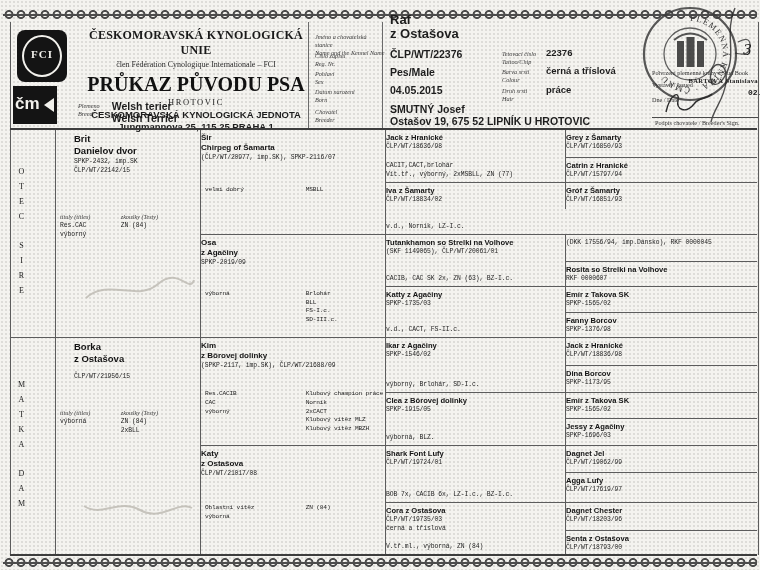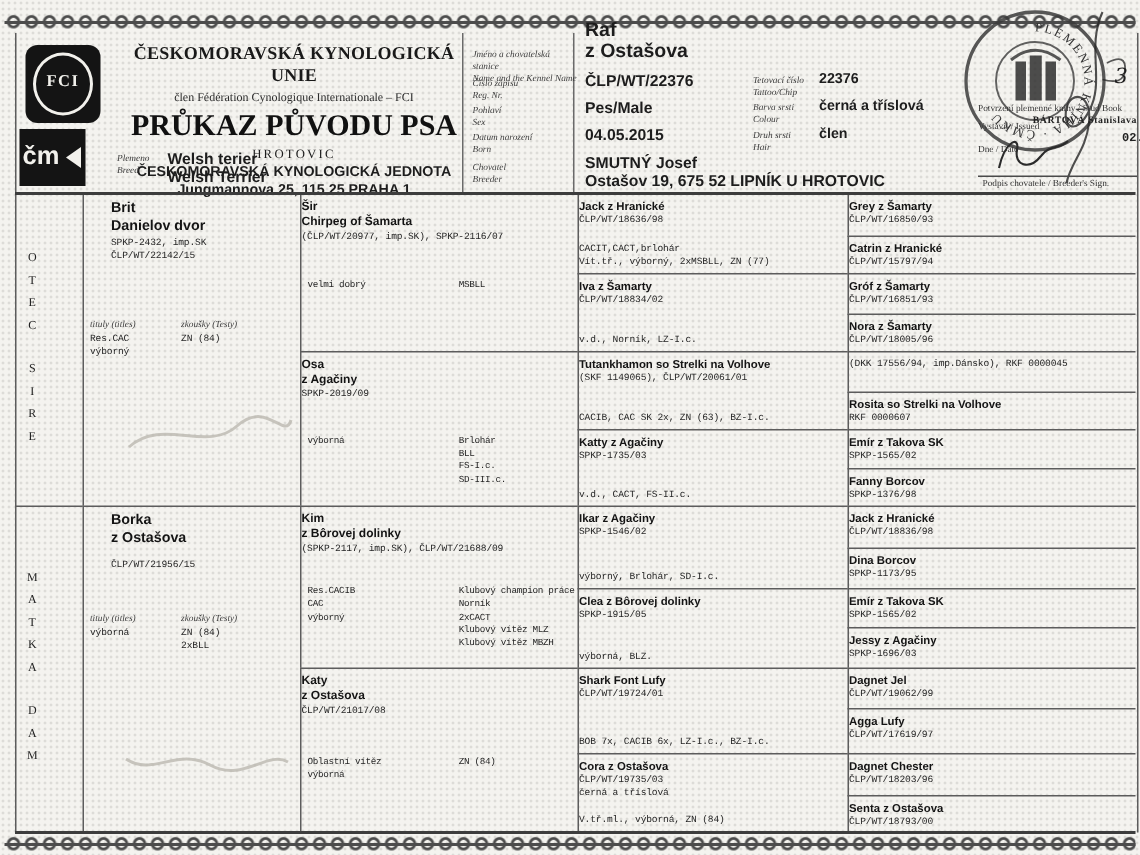--- a/index.html
+++ b/index.html
@@ -140,21 +140,21 @@
 Ostašov 19, 675 52 LIPNÍK U HROTOVIC</div>
 
   <div class="flabel lbl" style="left:502px;top:50px">Tetovací číslo
 Tattoo/Chip</div>
   <div class="fval sm" style="left:546px;top:48px">22376</div>
   <div class="flabel lbl" style="left:502px;top:68px">Barva srsti
 Colour</div>
   <div class="fval sm" style="left:546px;top:66px">černá a tříslová</div>
   <div class="flabel lbl" style="left:502px;top:87px">Druh srsti
 Hair</div>
-  <div class="fval sm" style="left:546px;top:85px">člen</div>
+  <div class="fval sm" style="left:546px;top:85px">práce</div>
 
   <svg class="stamp" viewBox="0 0 125 132">
     <defs>
         <path id="ringpath" d="M52 19 a33 33 0 1 1 -0.1 0"></path>
       </defs>
     <circle cx="52" cy="52" r="46" fill="none" stroke="#3b3b3b" stroke-width="2.2" opacity="0.85"></circle>
     <circle cx="52" cy="52" r="26" fill="none" stroke="#3b3b3b" stroke-width="1.3" opacity="0.8"></circle>
     <text font-size="8.5" fill="#343434" font-family="Liberation Serif, serif" letter-spacing="1.2">
       <textPath href="#ringpath">PLEMENNÁ KNIHA · ČMKU ·</textPath>
     </text>
@@ -343,24 +343,20 @@
       <div class="rg">ČLP/WT/16850/93</div>
     </div>
     <div class="cell g4 bt" style="grid-column:5;grid-row:2">
       <div class="nm s3">Catrin z Hranické</div>
       <div class="rg">ČLP/WT/15797/94</div>
     </div>
     <div class="cell g4 bt" style="grid-column:5;grid-row:3">
       <div class="nm s3">Gróf z Šamarty</div>
       <div class="rg">ČLP/WT/16851/93</div>
     </div>
-    <div class="cell g4 bt" style="grid-column:5;grid-row:4">
-      <div class="nm s3">Nora z Šamarty</div>
-      <div class="rg">ČLP/WT/18005/96</div>
-    </div>
     <div class="cell g4 bt" style="grid-column:5;grid-row:5">
       <div class="rg">(DKK 17556/94, imp.Dánsko), RKF 0000045</div>
     </div>
     <div class="cell g4 bt" style="grid-column:5;grid-row:6">
       <div class="nm s3">Rosita so Strelki na Volhove</div>
       <div class="rg">RKF 0000607</div>
     </div>
     <div class="cell g4 bt" style="grid-column:5;grid-row:7">
       <div class="nm s3">Emír z Takova SK</div>
       <div class="rg">SPKP-1565/02</div>

